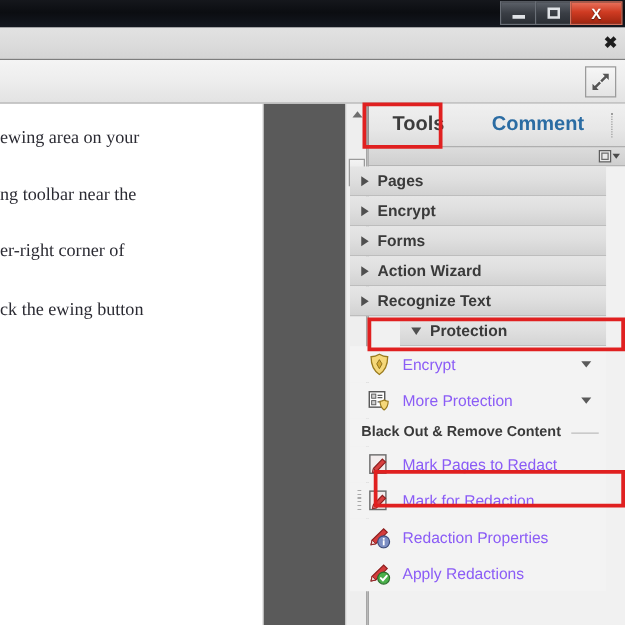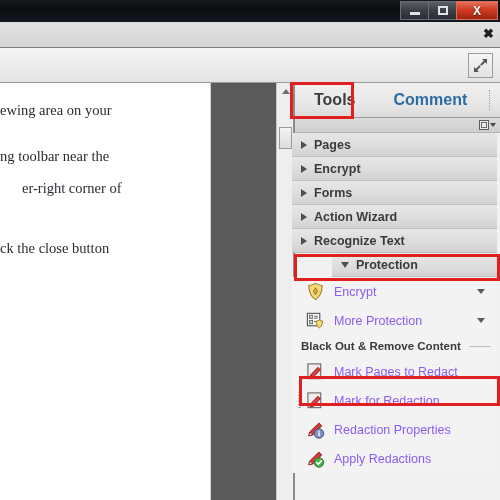--- a/index.html
+++ b/index.html
@@ -191,21 +191,21 @@
     box-sizing: border-box;
   }
   .caret-sm {
     width: 0; height: 0;
     border-left: 3px solid transparent;
     border-right: 3px solid transparent;
     border-top: 4px solid #4a4a4a;
   }
 
   .panel-body {
-    position: absolute; left: 292px; top: 133px;
+    position: absolute; left: 280px; top: 133px;
     width: 205px; height: 367px;
     overflow: hidden;
   }
 
   .section {
     position: relative;
     height: 24px;
     background: linear-gradient(to bottom, #e6e6e6 0%, #dedede 50%, #d2d2d2 100%);
     border-bottom: 1px solid #bdbdbd;
     display: flex; align-items: center;
@@ -319,22 +319,22 @@
         <path d="M10 2 L15 2 L15 7 L13.2 5.2 L9.6 8.8 L8.2 7.4 L11.8 3.8 Z" fill="#555"></path>
         <path d="M7 15 L2 15 L2 10 L3.8 11.8 L7.4 8.2 L8.8 9.6 L5.2 13.2 Z" fill="#555"></path>
       </svg>
     </div>
   </div>
 
   <div class="docarea">
     <div class="page">
       <div class="doc-line" style="top:19px;">ewing area on your</div>
       <div class="doc-line" style="top:65px;">ng toolbar near the</div>
-      <div class="doc-line" style="top:97px;padding-left:22px;">er-right corner of</div>
-      <div class="doc-line" style="top:157px;">ck the close button</div>
+      <div class="doc-line" style="top:110px;">er-right corner of</div>
+      <div class="doc-line" style="top:157px;">ck the ewing button</div>
     </div>
     <div class="gutter"></div>
     <div class="vscroll">
       <div class="vscroll-up">
         <div class="arrow-up"></div>
       </div>
       <div class="vscroll-thumb"></div>
     </div>
   </div>
 

